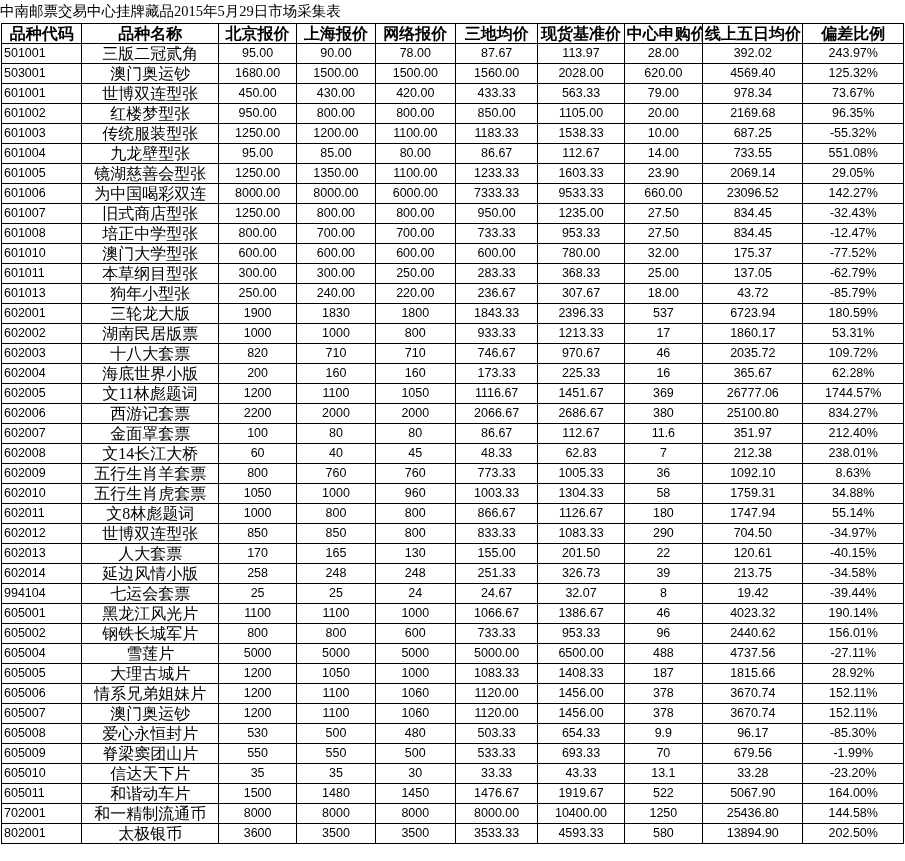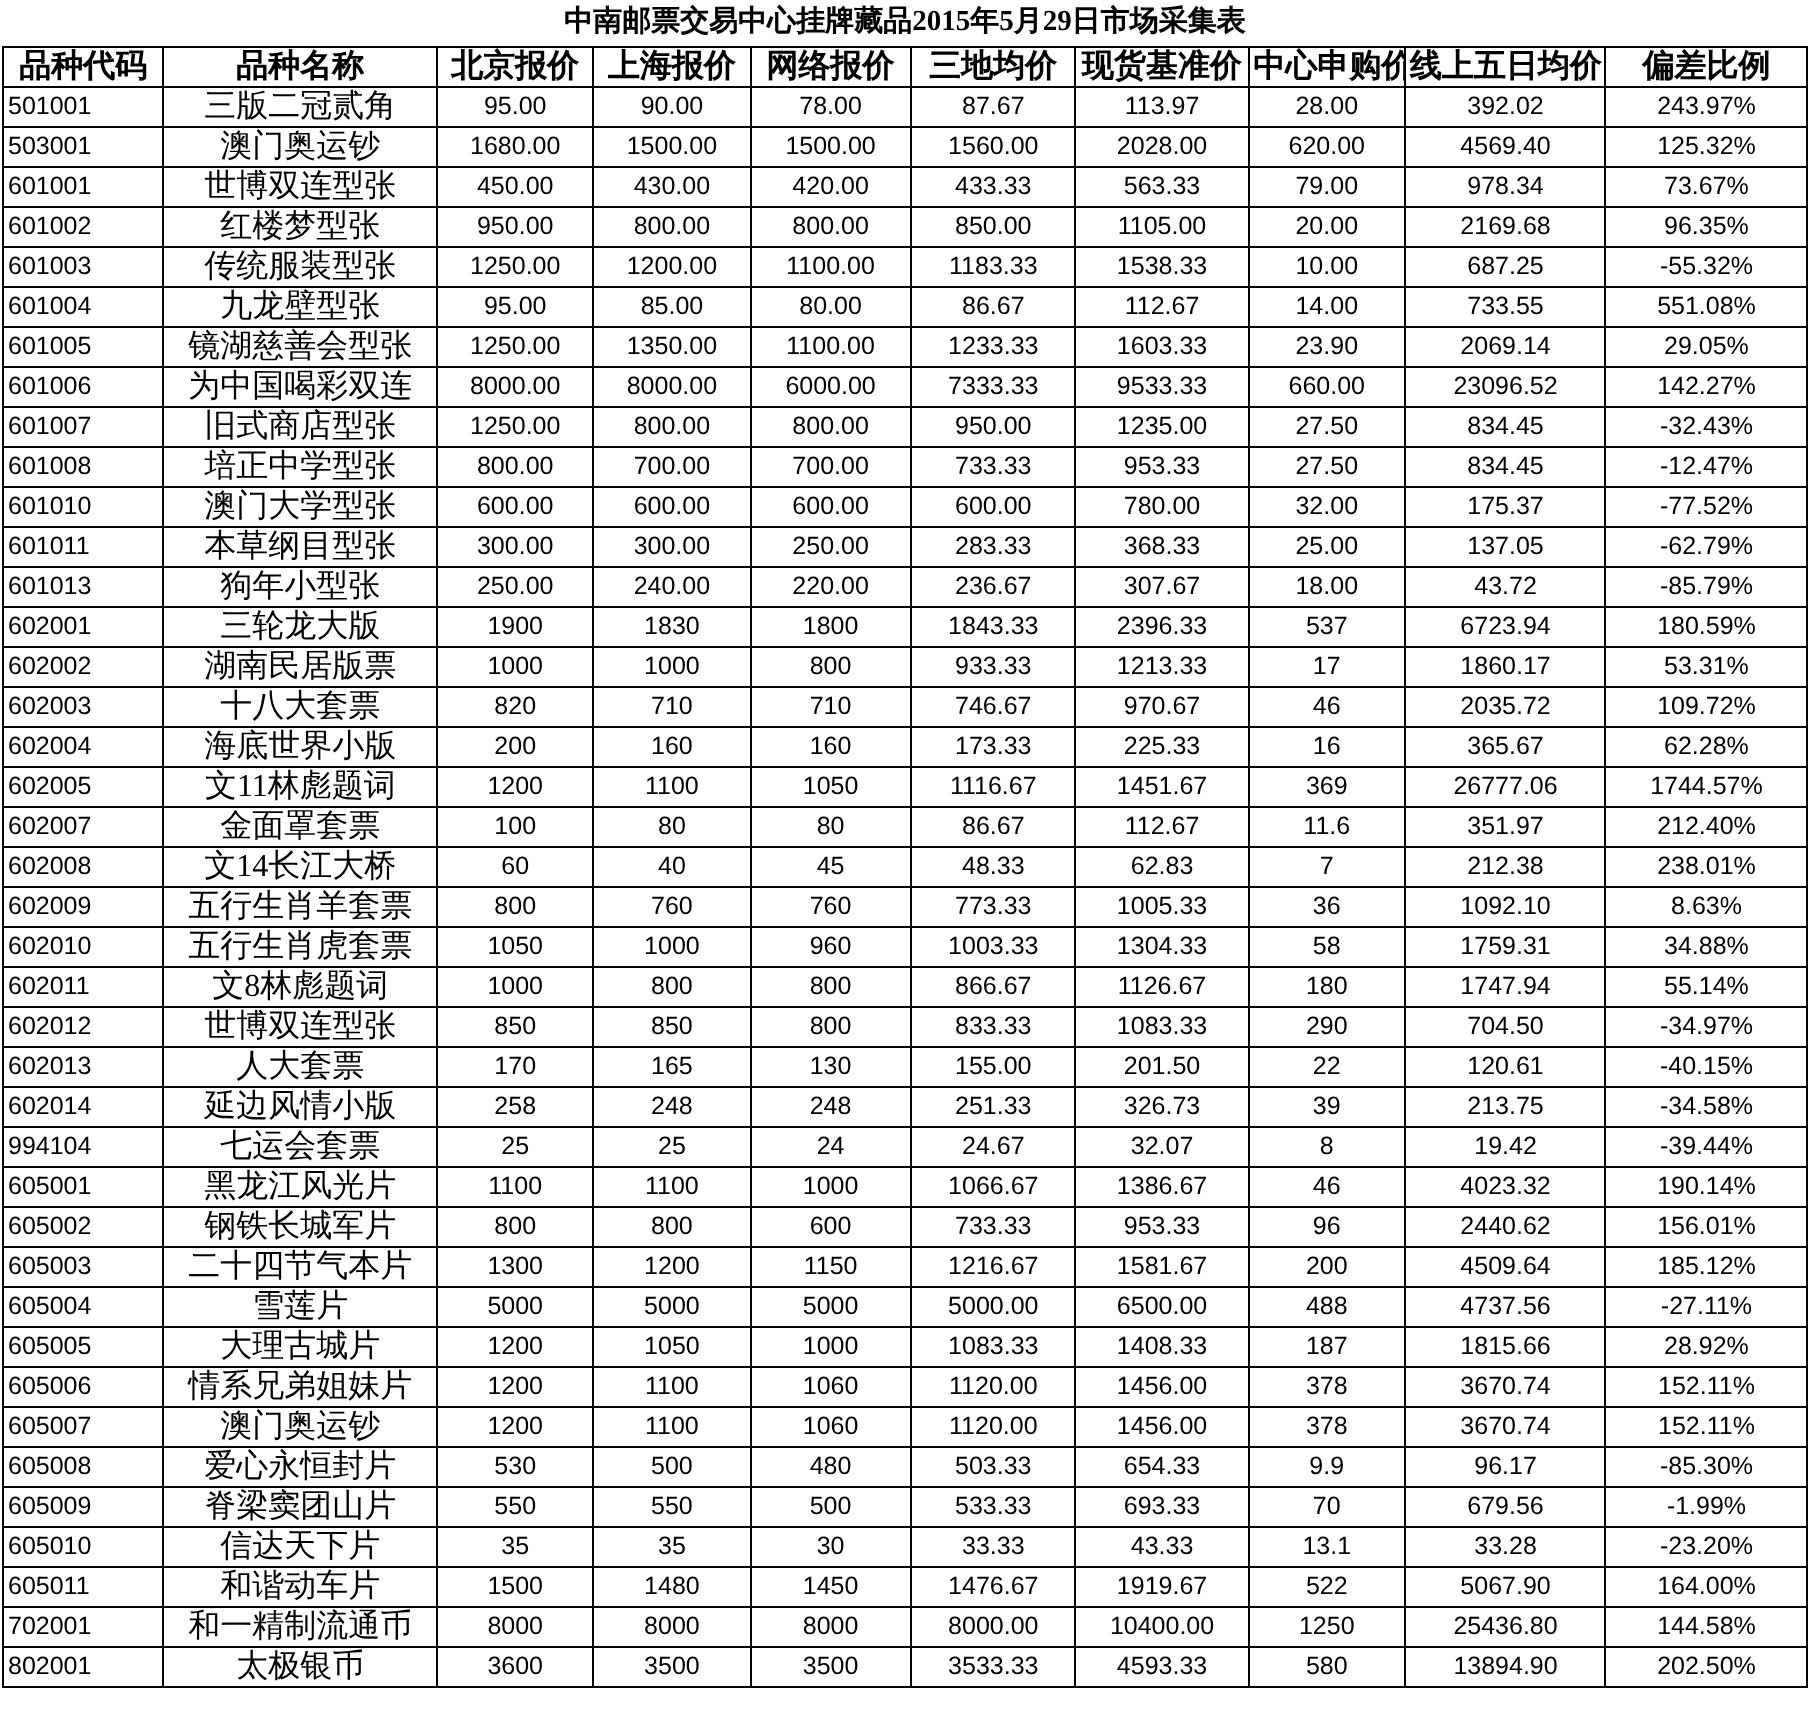--- a/index.html
+++ b/index.html
@@ -13,23 +13,23 @@
     font-family: "Liberation Sans", sans-serif;
     color: #000000;
     overflow: hidden;
   }
   .sheet {
     width: 905px;
     box-sizing: border-box;
     padding: 0;
   }
   .title {
-    text-align: center;
+    text-align: left;
     font-size: 14.5px;
-    font-weight: 700;
+    font-weight: 400;
     line-height: 20px;
     padding: 1px 0 2px 0;
     font-family: "Liberation Serif", serif;
     letter-spacing: 0px;
   }
   table {
     border-collapse: collapse;
     width: 903px;
     margin: 0 1px;
     table-layout: fixed;
@@ -315,20 +315,32 @@
           <td class="num">1200</td>
           <td class="num">1100</td>
           <td class="num">1050</td>
           <td class="num">1116.67</td>
           <td class="num">1451.67</td>
           <td class="num">369</td>
           <td class="num">26777.06</td>
           <td class="num">1744.57%</td>
         </tr>
         <tr>
+          <td class="code">602006</td>
+          <td class="name">西游记套票</td>
+          <td class="num">2200</td>
+          <td class="num">2000</td>
+          <td class="num">2000</td>
+          <td class="num">2066.67</td>
+          <td class="num">2686.67</td>
+          <td class="num">380</td>
+          <td class="num">25100.80</td>
+          <td class="num">834.27%</td>
+        </tr>
+        <tr>
           <td class="code">602007</td>
           <td class="name">金面罩套票</td>
           <td class="num">100</td>
           <td class="num">80</td>
           <td class="num">80</td>
           <td class="num">86.67</td>
           <td class="num">112.67</td>
           <td class="num">11.6</td>
           <td class="num">351.97</td>
           <td class="num">212.40%</td>
@@ -447,32 +459,20 @@
           <td class="num">800</td>
           <td class="num">800</td>
           <td class="num">600</td>
           <td class="num">733.33</td>
           <td class="num">953.33</td>
           <td class="num">96</td>
           <td class="num">2440.62</td>
           <td class="num">156.01%</td>
         </tr>
         <tr>
-          <td class="code">605003</td>
-          <td class="name">二十四节气本片</td>
-          <td class="num">1300</td>
-          <td class="num">1200</td>
-          <td class="num">1150</td>
-          <td class="num">1216.67</td>
-          <td class="num">1581.67</td>
-          <td class="num">200</td>
-          <td class="num">4509.64</td>
-          <td class="num">185.12%</td>
-        </tr>
-        <tr>
           <td class="code">605004</td>
           <td class="name">雪莲片</td>
           <td class="num">5000</td>
           <td class="num">5000</td>
           <td class="num">5000</td>
           <td class="num">5000.00</td>
           <td class="num">6500.00</td>
           <td class="num">488</td>
           <td class="num">4737.56</td>
           <td class="num">-27.11%</td>

